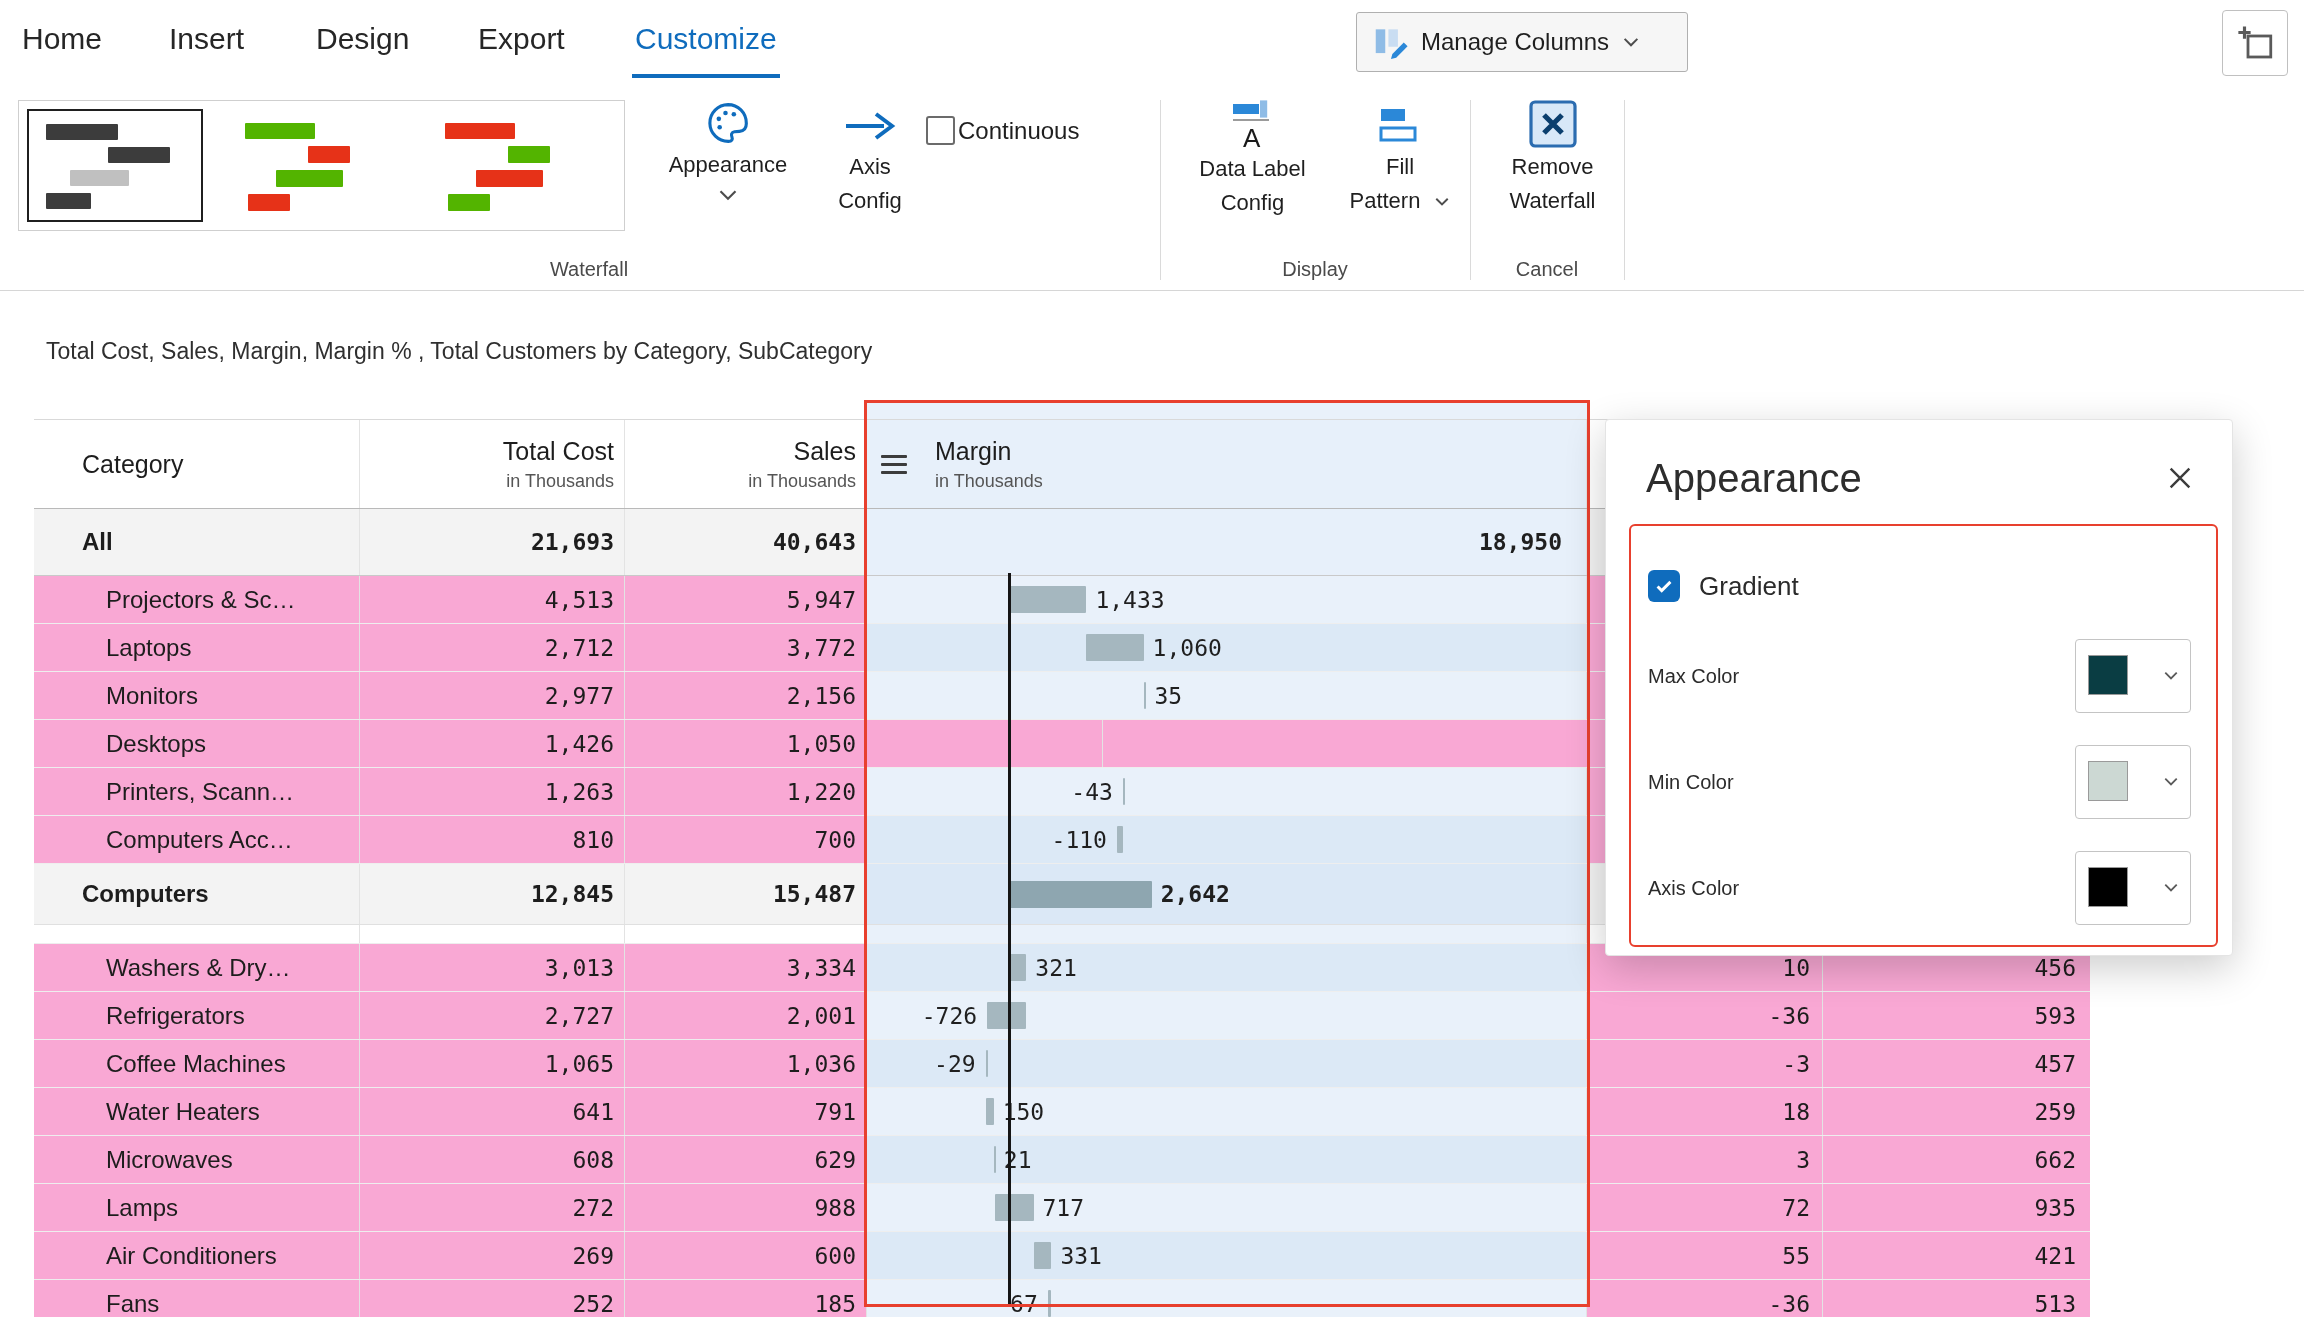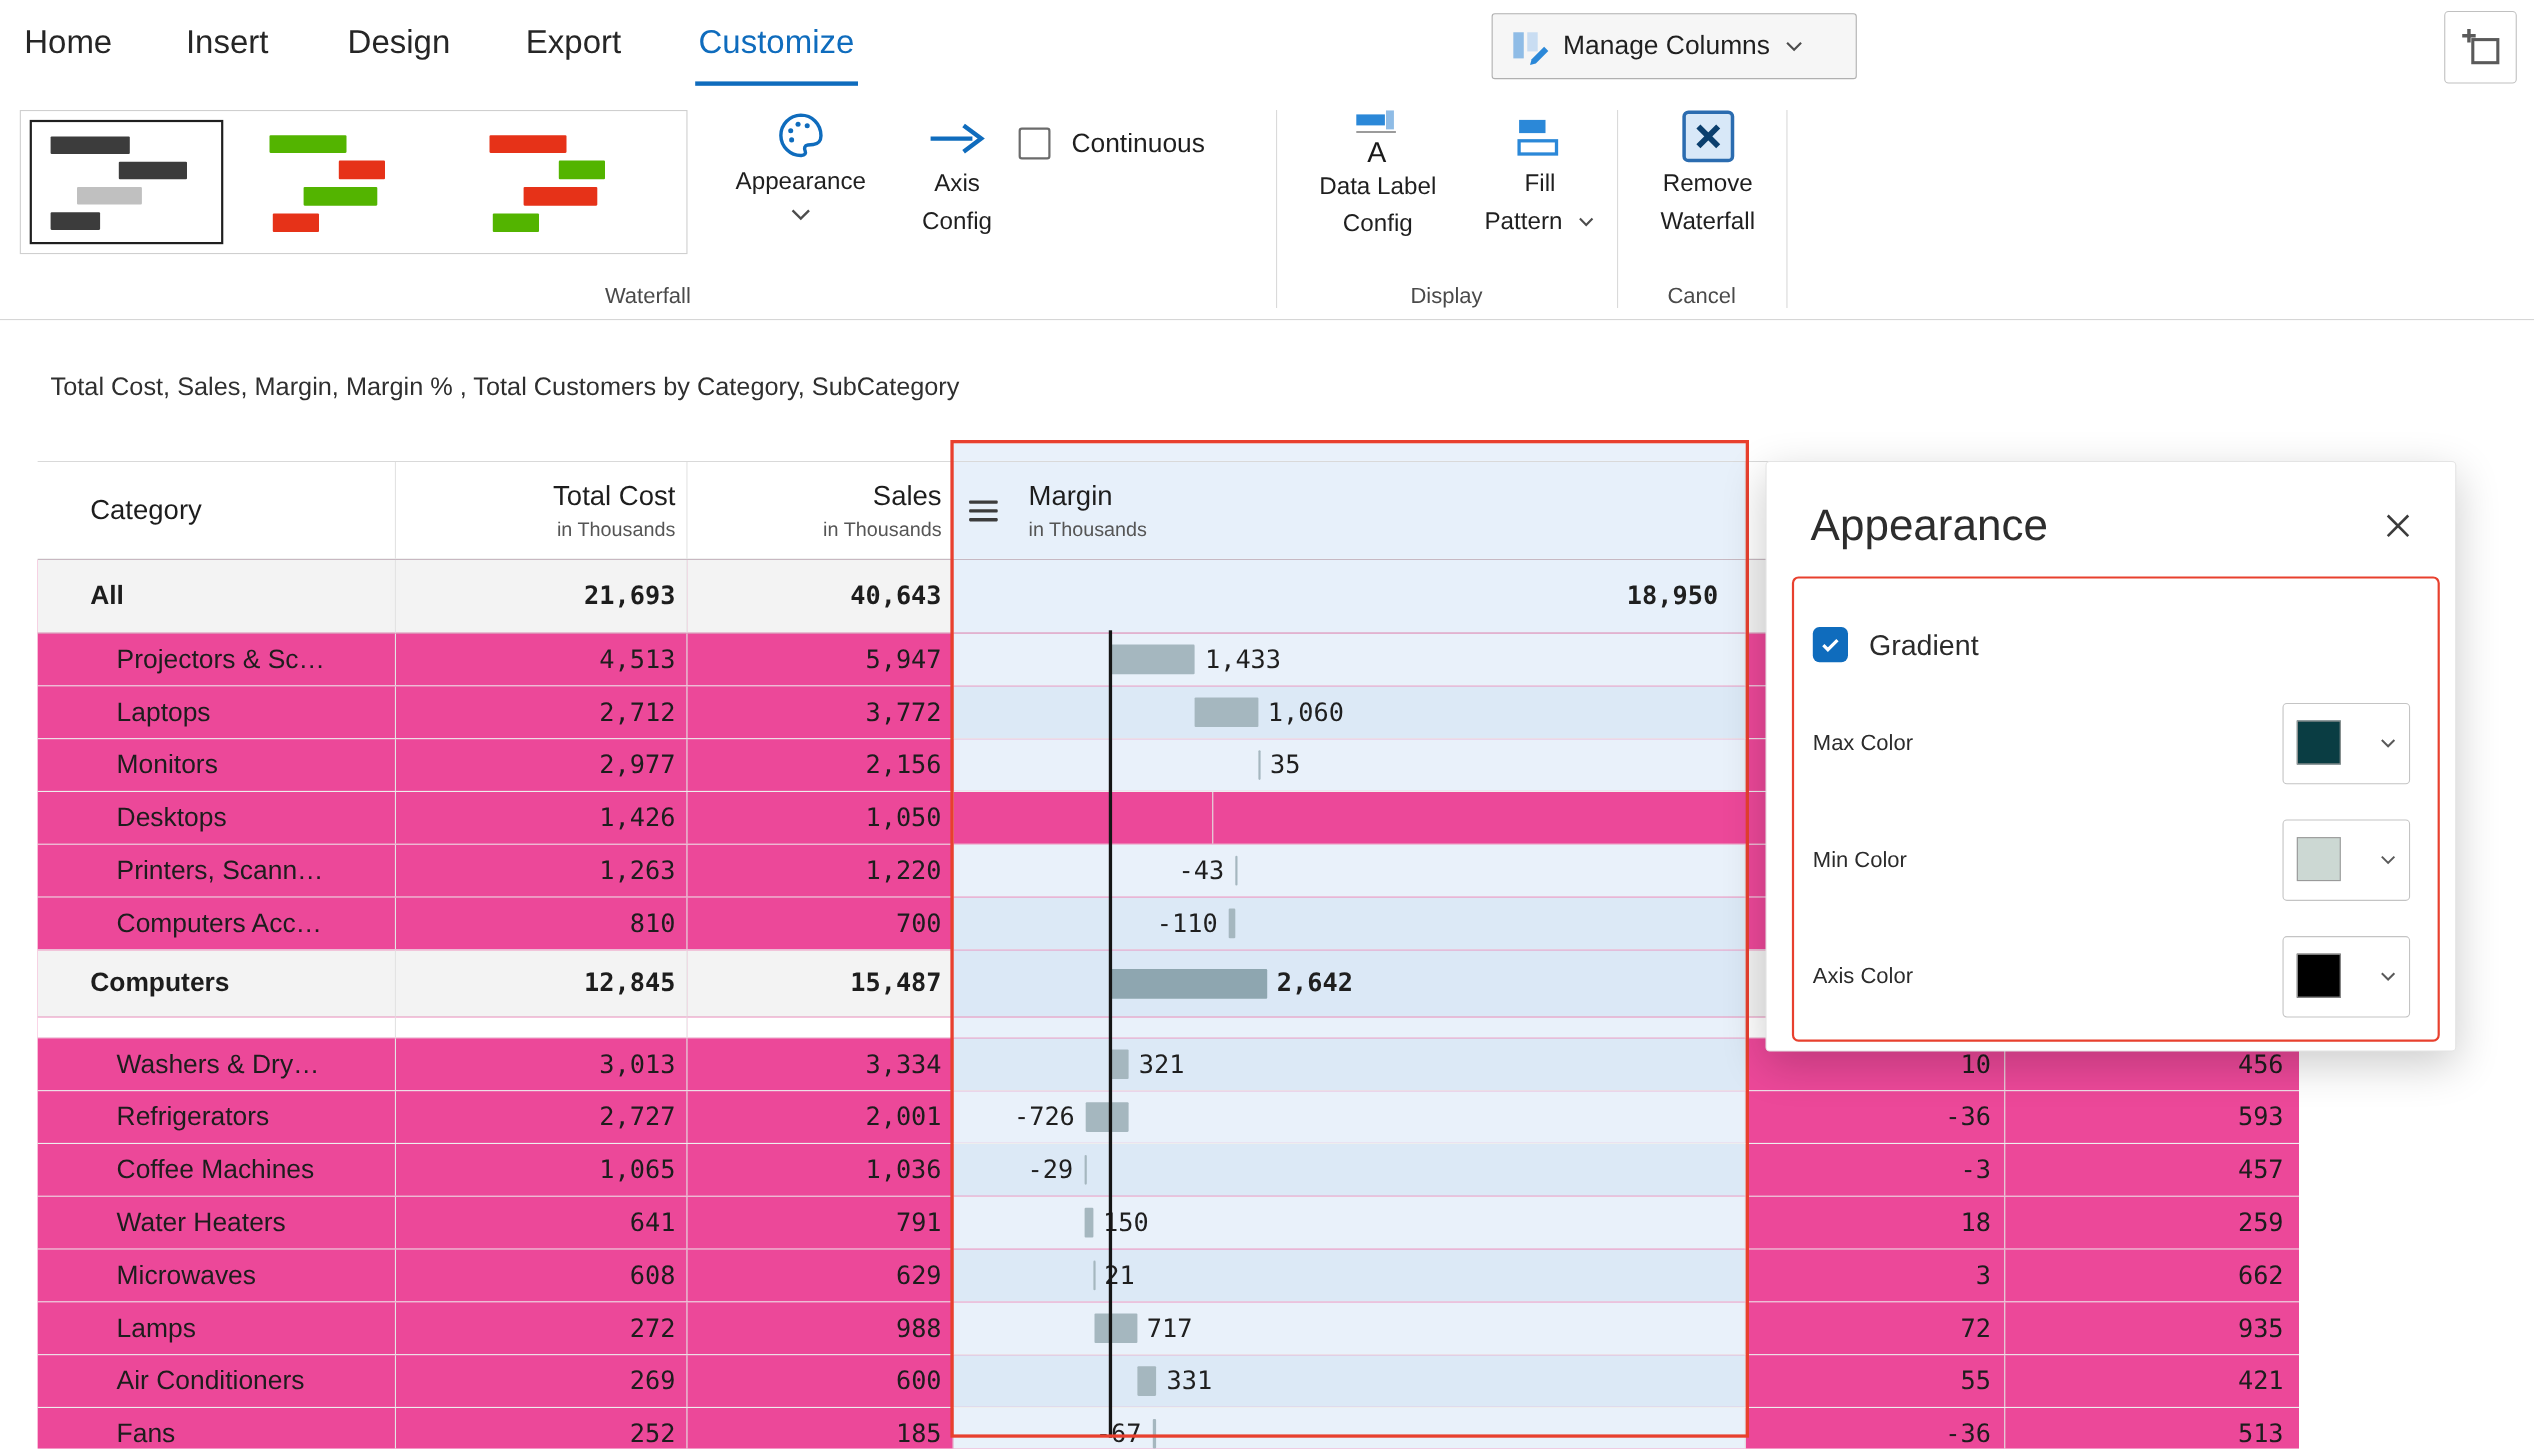--- a/index.html
+++ b/index.html
@@ -24,32 +24,32 @@
   #ribbon-border{position:absolute;left:0;top:290px;width:2304px;height:1px;background:#d6d6d6;}
   #thumbbox{position:absolute;left:18px;top:10px;width:607px;height:131px;border:1px solid #cfcfcf;background:#fff;box-sizing:border-box;}
   .thumb{position:absolute;top:8px;width:176px;height:113px;background:#fff;box-sizing:border-box;}
   .thumb.sel{border:2.5px solid #1f1f1f;}
   .tb{position:absolute;border-radius:1px;}
   .rb-btn{position:absolute;text-align:center;font-size:22px;color:#1f1f1f;cursor:pointer;}
   .rb-btn .ic{display:flex;justify-content:center;}
   .rb-line{line-height:34px;}
   .gl{position:absolute;top:168px;text-align:center;font-size:20px;color:#4a4a4a;}
   .vdiv{position:absolute;top:10px;height:180px;width:1px;background:#dadada;}
-  #continuous{position:absolute;left:926px;top:26px;display:flex;align-items:center;gap:19px;}
+  #continuous{position:absolute;left:926px;top:26px;display:flex;align-items:center;gap:3px;}
   #continuous .box{width:29px;height:29px;border:2px solid #6b6b6b;border-radius:3px;background:#fff;box-sizing:border-box;}
   #continuous .lbl{font-size:24px;color:#1f1f1f;}
   .chevwrap{display:flex;justify-content:center;margin-top:6px;}
 
   
   #pagetitle{position:absolute;left:46px;top:338px;font-size:23px;color:#2f2f2f;}
 
   
   #bluecap{position:absolute;left:867px;top:403px;width:720px;height:16px;background:var(--mbase);}
   #tablewrap{position:absolute;left:34px;top:419px;width:2056px;height:898px;overflow:hidden;}
-  .trow{display:flex;position:relative;border-bottom:1px solid #eeeeee;background:#ec4899;text-align:center;}
+  .trow{display:flex;position:relative;border-bottom:1px solid #eeeeee;background:#f9a8d4;text-align:center;}
   .cell{flex:none;height:100%;box-sizing:border-box;border-right:1px solid #e3e3e3;}
   .c-cat{width:326px;padding-left:72px;display:flex;align-items:center;font-size:24px;color:#1d1d1d;}
   .c-num{display:flex;align-items:center;justify-content:flex-end;
          font-family:"DejaVu Sans Mono",monospace;font-size:23px;color:#1d1d1d;}
   .c-cost{width:265px;padding-right:10px;}
   .c-sales{width:242px;padding-right:10px;}
   .c-margin{width:720px;position:relative;background:var(--mbase);}
   .c-margin.mal{background:var(--malt);}
   .c-pct{width:236px;padding-right:12px;}
   .c-cust{width:267px;padding-right:14px;border-right:none;}

